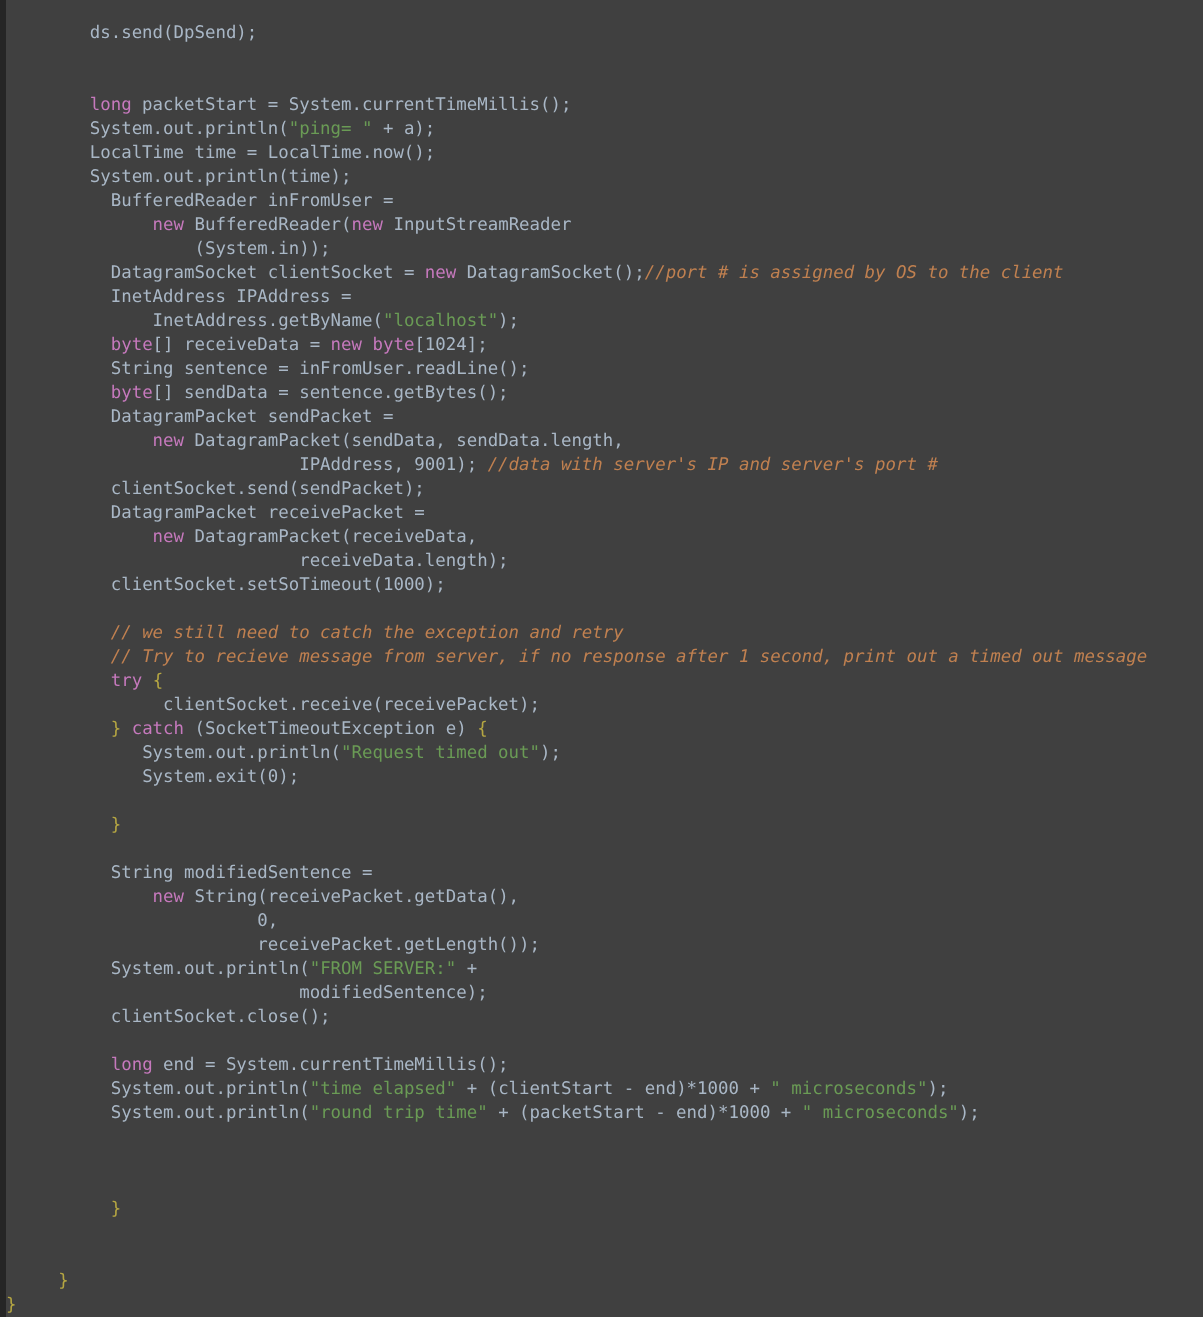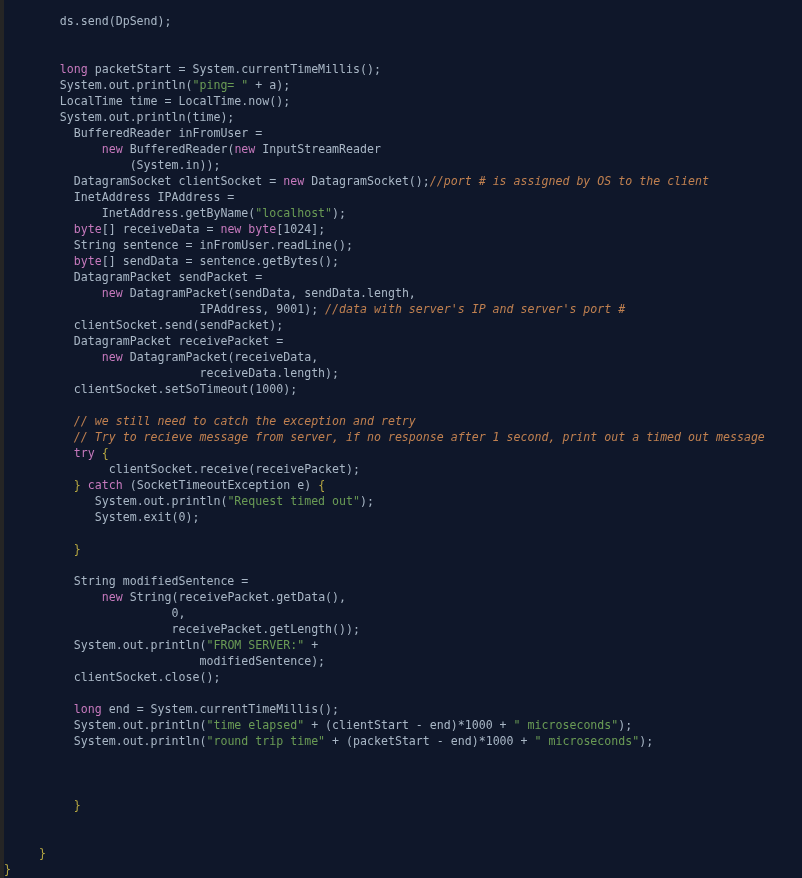--- a/index.html
+++ b/index.html
@@ -12,21 +12,21 @@
     width: 802px;
     height: 878px;
     overflow: hidden;
     font-family: "DejaVu Sans Mono", "Liberation Mono", monospace;
   }
 
   #editor {
     position: relative;
     width: 802px;
     height: 878px;
-    background: #0f172a;
+    background: #404040;
     box-sizing: border-box;
   }
 
   
   #gutter {
     position: absolute;
     left: 0;
     top: 0;
     width: 4px;
     height: 878px;

